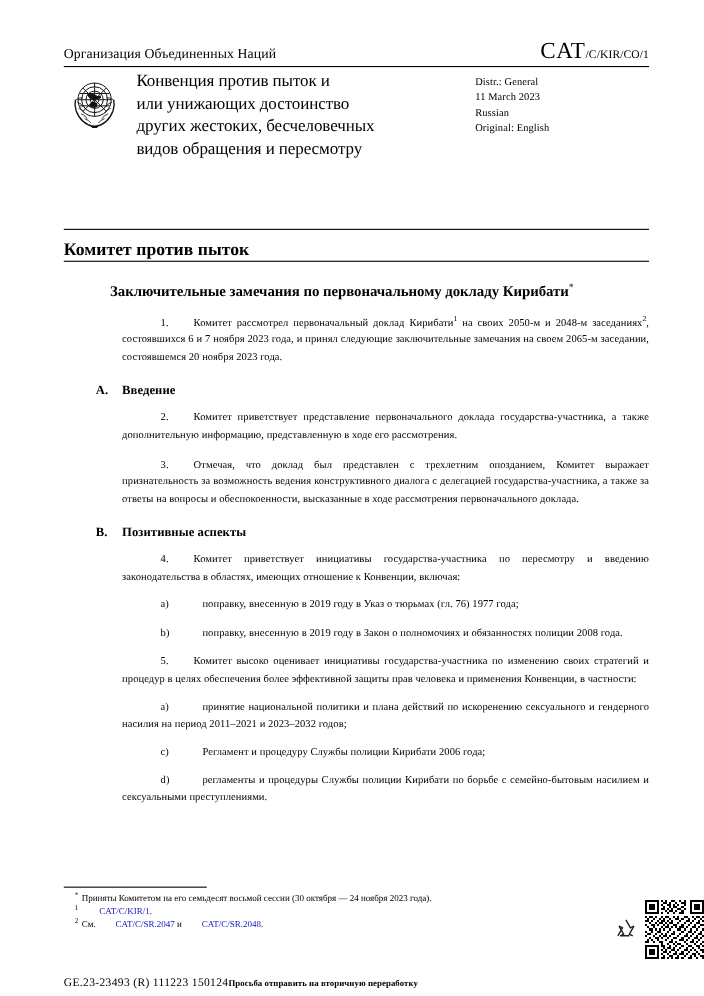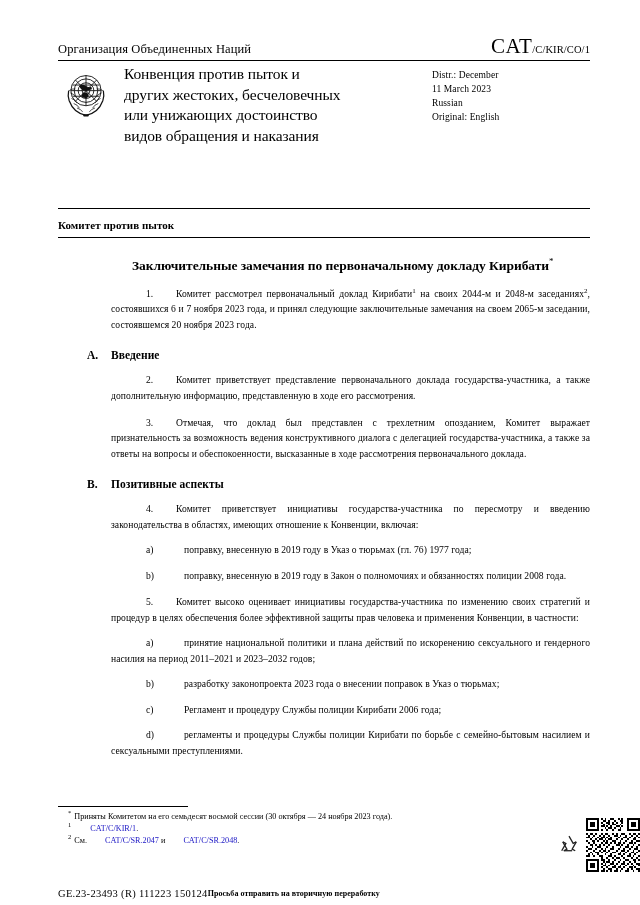--- a/index.html
+++ b/index.html
@@ -106,33 +106,33 @@
     top: 237px;
     width: 532px;
     border-top: 0.9px solid #000;
   }
 
   .committee {
     position: absolute;
     left: 58px;
     top: 219px;
     font-weight: bold;
-    font-size: 11px;
+    font-size: 16px;
     letter-spacing: 0.05px;
   }
 
   
   .content {
     position: absolute;
     left: 58px;
     top: 250px;
     width: 532px;
   }
   .doc-title {
-    margin-left: 74px;
+    margin-left: 42px;
     margin-top: 5px;
     font-weight: bold;
     font-size: 13.5px;
     line-height: 1.36;
     letter-spacing: -0.05px;
   }
   .doc-title .star { font-size: 9px; vertical-align: super; font-weight: normal;}
 
   p.para {
     margin: 0;
@@ -285,44 +285,44 @@
           <path d="M72 67 q-7 2 -10 8"></path>
             <path d="M66 75 q-7 2 -10 7"></path>
           <path d="M20 44 q5 -4 11 -3"></path>
             <path d="M80 44 q-5 -4 -11 -3"></path>
         </g>
         <path d="M44 86 h12 l-2 4 h-8 z" fill="#111"></path>
       </svg>
     </div>
     <div class="conv-title">
       <div>Конвенция против пыток и</div>
+      <div>или унижающих достоинство</div>
       <div>других жестоких, бесчеловечных</div>
-      <div>или унижающих достоинство</div>
-      <div>видов обращения и наказания</div>
+      <div>видов обращения и пересмотру</div>
     </div>
     <div class="distr">
-      <div>Distr.: December</div>
+      <div>Distr.: General</div>
       <div>11 March 2023</div>
       <div>Russian</div>
       <div>Original: English</div>
     </div>
   </div>
 
   <div class="rule-under-title"></div>
   <div class="committee">Комитет против пыток</div>
   <div class="rule-committee"></div>
 
   <div class="content">
 
     <div class="doc-title">
       <span>Заключительные замечания по первоначальному докладу Кирибати</span><span class="star">*</span>
     </div>
 
     <p class="para">
-      <span class="num">1.</span><span>Комитет рассмотрел первоначальный доклад Кирибати</span><sup>1</sup><span> на своих 2044-м и 2048-м заседаниях</span><sup>2</sup><span>, состоявшихся 6 и 7 ноября 2023 года, и принял следующие заключительные замечания на своем 2065-м заседании, состоявшемся 20 ноября 2023 года.</span>
+      <span class="num">1.</span><span>Комитет рассмотрел первоначальный доклад Кирибати</span><sup>1</sup><span> на своих 2050-м и 2048-м заседаниях</span><sup>2</sup><span>, состоявшихся 6 и 7 ноября 2023 года, и принял следующие заключительные замечания на своем 2065-м заседании, состоявшемся 20 ноября 2023 года.</span>
     </p>
 
     <div class="section-head">
       <span class="letter">A.</span>
       <span>Введение</span>
     </div>
     <p class="para">
       <span class="num">2.</span><span>Комитет приветствует представление первоначального доклада государства-участника, а также дополнительную информацию, представленную в ходе его рассмотрения.</span>
     </p>
     <p class="para">
@@ -342,23 +342,20 @@
     </p>
     <p class="sub">
       <span class="lbl">b)</span><span>поправку, внесенную в 2019 году в Закон о полномочиях и обязанностях полиции 2008 года.</span>
     </p>
 
     <p class="para">
       <span class="num">5.</span><span>Комитет высоко оценивает инициативы государства-участника по изменению своих стратегий и процедур в целях обеспечения более эффективной защиты прав человека и применения Конвенции, в частности:</span>
     </p>
     <p class="sub">
       <span class="lbl">a)</span><span>принятие национальной политики и плана действий по искоренению сексуального и гендерного насилия на период 2011–2021 и 2023–2032 годов;</span>
-    </p>
-    <p class="sub">
-      <span class="lbl">b)</span><span>разработку законопроекта 2023 года о внесении поправок в Указ о тюрьмах;</span>
     </p>
     <p class="sub">
       <span class="lbl">c)</span><span>Регламент и процедуру Службы полиции Кирибати 2006 года;</span>
     </p>
     <p class="sub">
       <span class="lbl">d)</span><span>регламенты и процедуры Службы полиции Кирибати по борьбе с семейно-бытовым насилием и сексуальными преступлениями.</span>
     </p>
   </div>
 
   <div class="footnotes">

